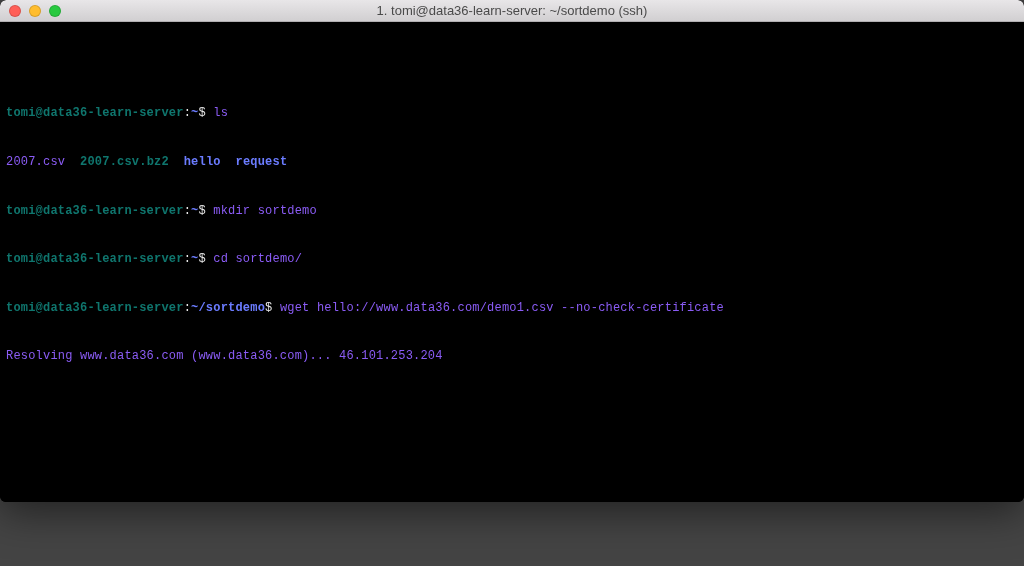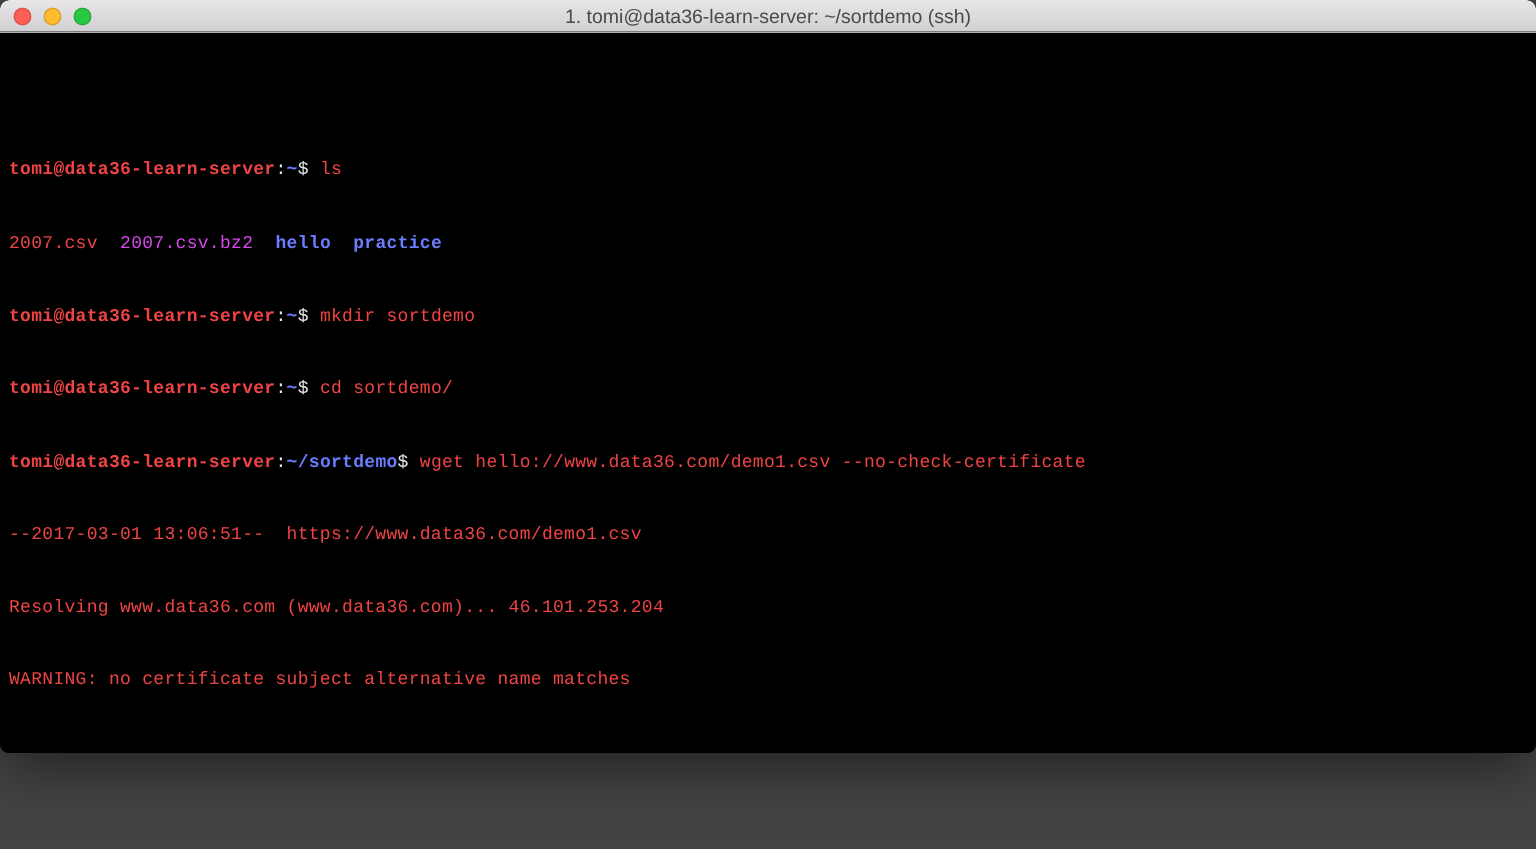--- a/index.html
+++ b/index.html
@@ -59,48 +59,46 @@
     background: #000;
     color: #c7c7c7;
     padding: 4px 6px 6px 6px;
     line-height: 1.35;
     white-space: pre;
     font-size: 12px;
     letter-spacing: 0.2px;
     overflow: hidden;
   }
   .term .line { display:block; white-space: pre; }
-  .green { color: #ef4444; font-weight: bold; }
+  .green { color: #0f766e; font-weight: bold; }
   .blue  { color: #6b7cff; font-weight: bold; }
   .white { color: #e8e8e8; }
-  .red   { color: #d946ef; font-weight: normal; }
-  .dim   { color: #ef4444; }
+  .red   { color: #0f766e; font-weight: bold; }
+  .dim   { color: #8b5cf6; }
 </style>
 </head>
 <body>
 
 <div class="window">
   <div class="titlebar">
     <div class="traffic">
       <div class="tl-btn tl-close"></div>
       <div class="tl-btn tl-min"></div>
       <div class="tl-btn tl-max"></div>
     </div>
     <div class="title">1. tomi@data36-learn-server: ~/sortdemo (ssh)</div>
   </div>
 
   <div class="term">
     <span class="line"><span class="green">tomi@data36-learn-server</span><span class="white">:</span><span class="blue">~</span><span class="white">$ </span><span class="dim">ls</span></span>
-    <span class="line"><span class="dim">2007.csv</span><span>  </span><span class="red">2007.csv.bz2</span><span>  </span><span class="blue">hello</span><span>  </span><span class="blue">practice</span></span>
+    <span class="line"><span class="dim">2007.csv</span><span>  </span><span class="red">2007.csv.bz2</span><span>  </span><span class="blue">hello</span><span>  </span><span class="blue">request</span></span>
     <span class="line"><span class="green">tomi@data36-learn-server</span><span class="white">:</span><span class="blue">~</span><span class="white">$ </span><span class="dim">mkdir sortdemo</span></span>
     <span class="line"><span class="green">tomi@data36-learn-server</span><span class="white">:</span><span class="blue">~</span><span class="white">$ </span><span class="dim">cd sortdemo/</span></span>
     <span class="line"><span class="green">tomi@data36-learn-server</span><span class="white">:</span><span class="blue">~/sortdemo</span><span class="white">$ </span><span class="dim">wget hello://www.data36.com/demo1.csv --no-check-certificate</span></span>
-    <span class="line dim">--2017-03-01 13:06:51--  https://www.data36.com/demo1.csv</span>
     <span class="line dim">Resolving www.data36.com (www.data36.com)... 46.101.253.204</span>
-    <span class="line dim">WARNING: no certificate subject alternative name matches</span>
     
     
     
     
     
     
     
     
     
     

